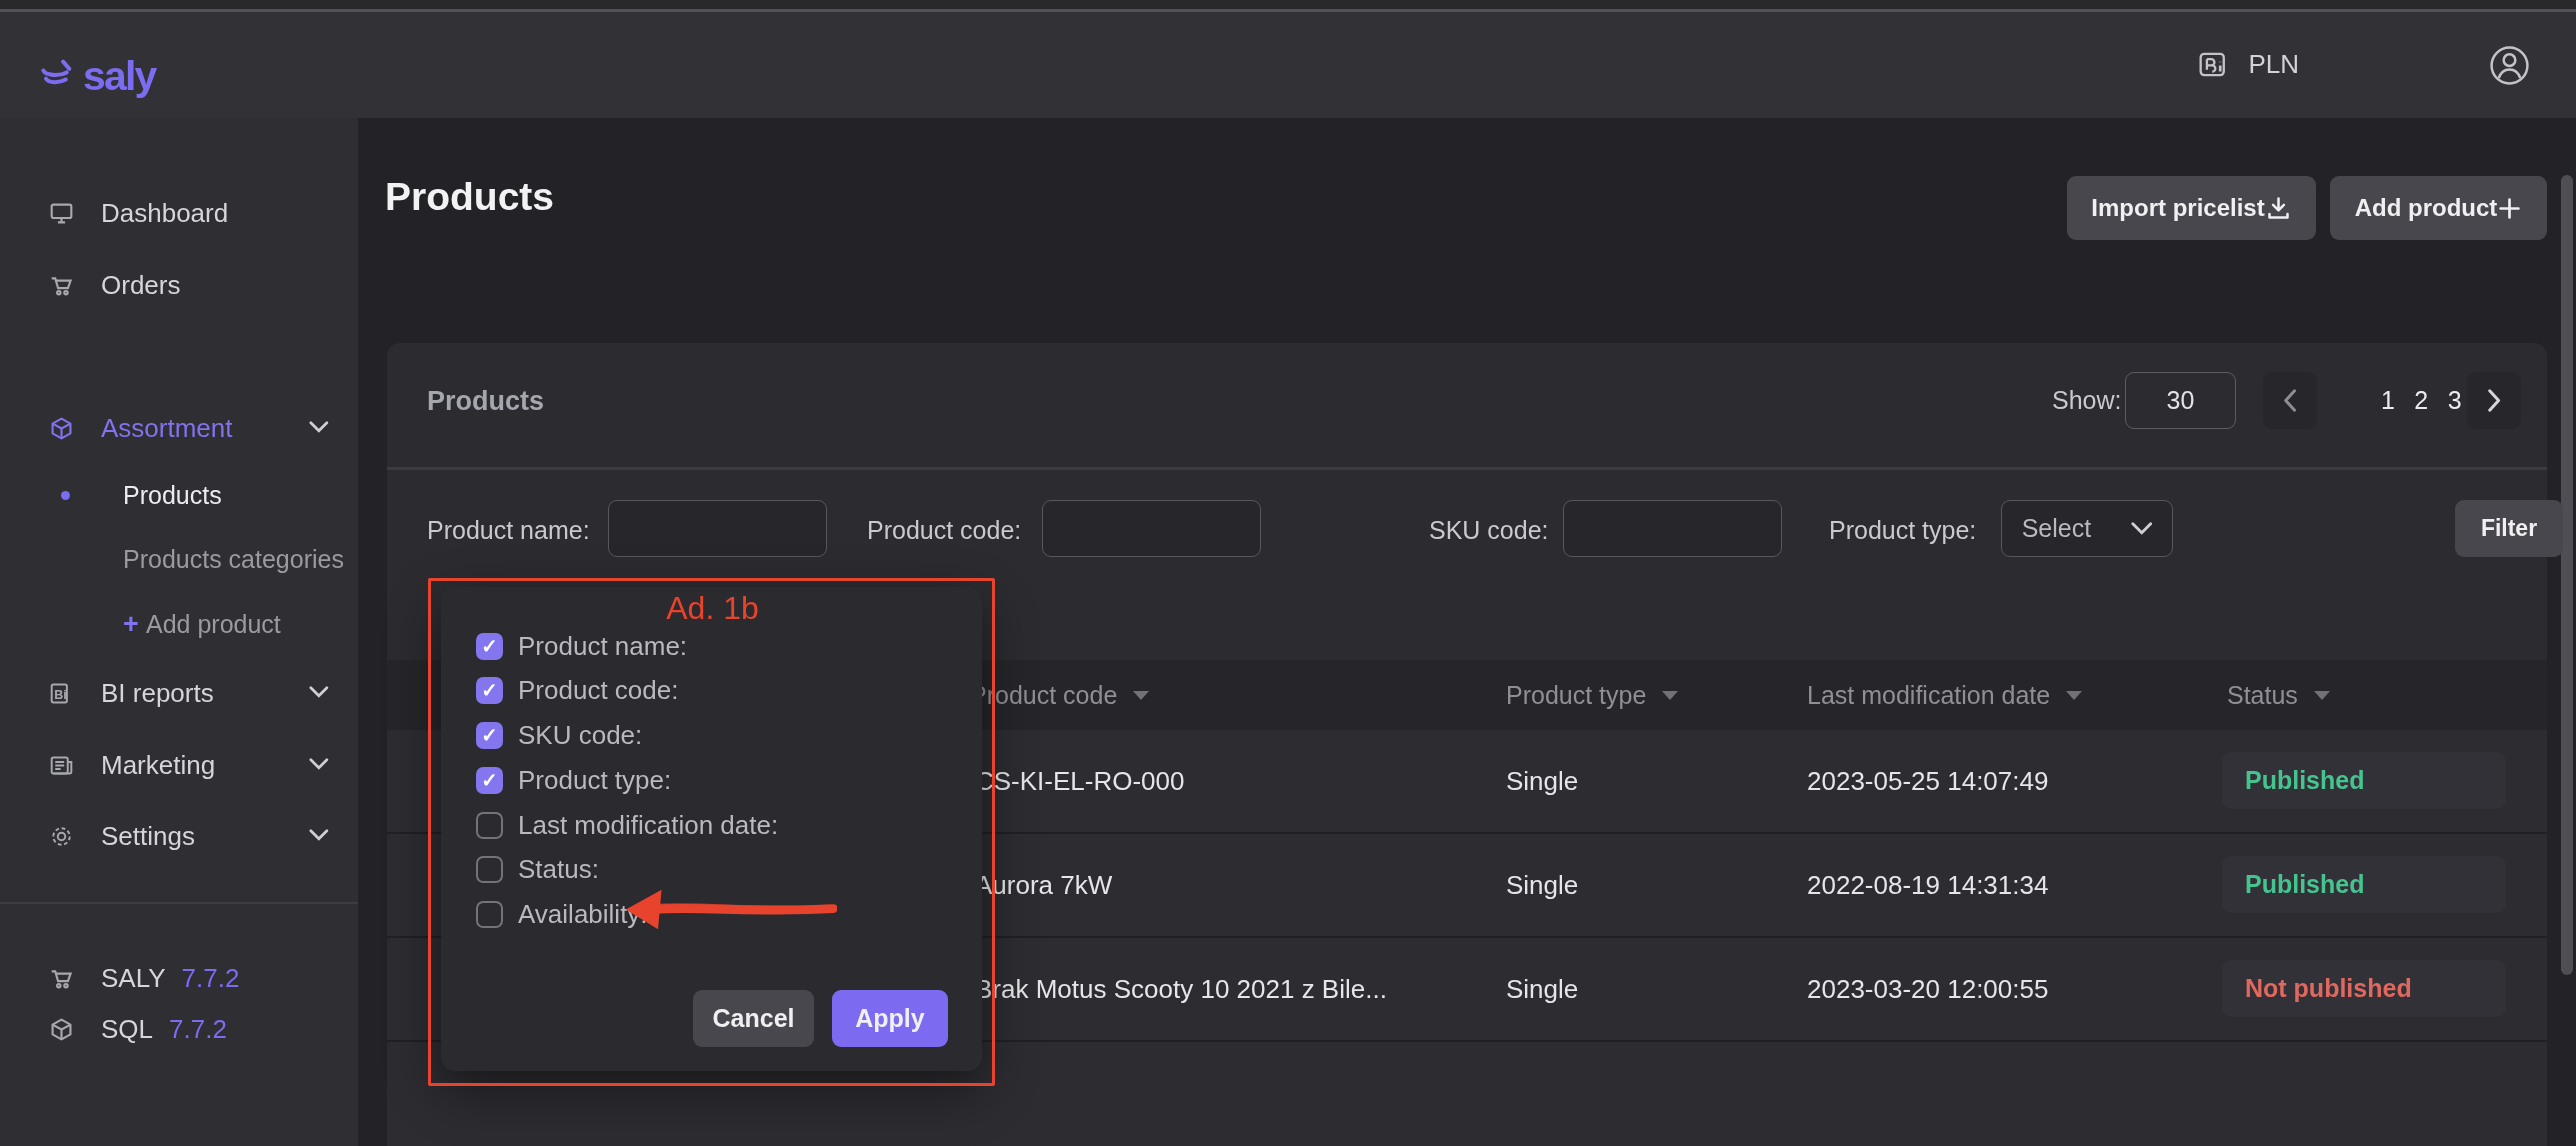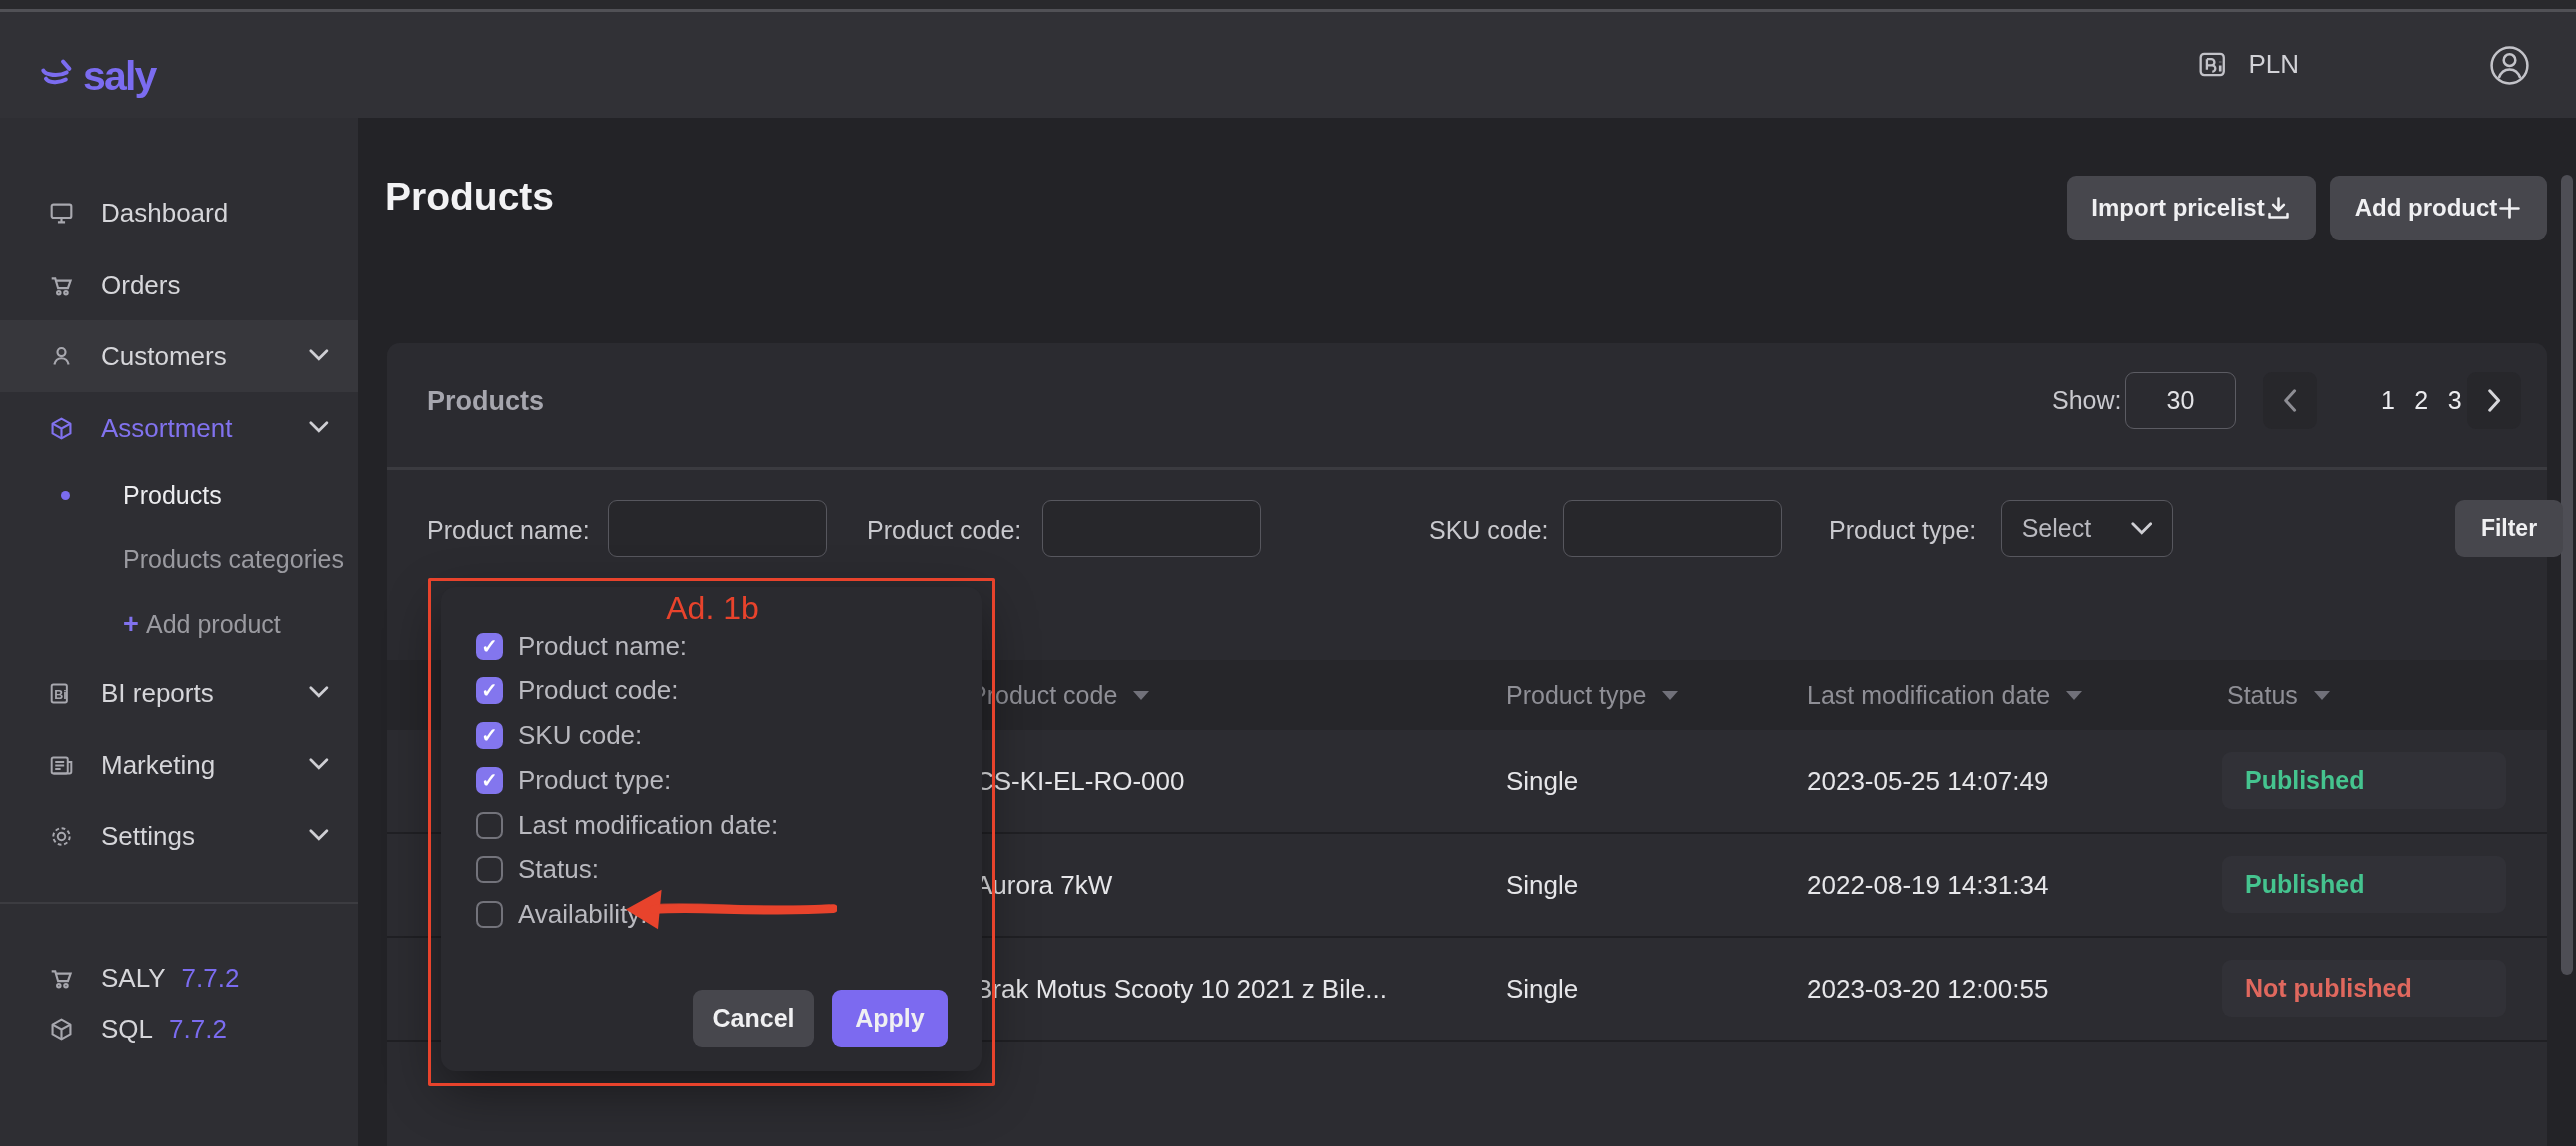--- a/index.html
+++ b/index.html
@@ -145,34 +145,20 @@
     <span class="side-icon">
       <svg width="25" height="25" viewBox="0 0 28 28" fill="none" stroke="currentColor" stroke-width="2.4">
         <path d="M3 6h4l3.2 11h11l3-8.5H8.2"></path>
         <circle cx="11" cy="22" r="1.9"></circle>
           <circle cx="19" cy="22" r="1.9"></circle>
       </svg>
     </span>
     <span class="lbl">Orders</span>
   </div>
 
-  <div class="side-row hl" style="top:202px;">
-    <span class="side-icon">
-      <svg width="25" height="25" viewBox="0 0 28 28" fill="none" stroke="currentColor" stroke-width="2.4">
-        <circle cx="14" cy="9" r="4.5"></circle>
-        <path d="M6 23c1.2-5 4.3-7 8-7s6.8 2 8 7"></path>
-      </svg>
-    </span>
-    <span class="lbl">Customers</span>
-    <span class="chev">
-      <svg width="19.7" height="12.5" viewBox="0 0 22 14" fill="none" stroke="currentColor" stroke-width="3" stroke-linecap="round">
-          <path d="M2 2l9 9 9-9"></path>
-        </svg>
-    </span>
-  </div>
 
   <div class="side-row active" style="top:274px;">
     <span class="side-icon">
       <svg width="25" height="25" viewBox="0 0 28 28" fill="none" stroke="currentColor" stroke-width="2.4" stroke-linejoin="round">
         <path d="M14 3l10 5.5v11L14 25 4 19.5v-11z"></path>
         <path d="M4 8.5l10 5.5 10-5.5M14 14v11"></path>
       </svg>
     </span>
     <span class="lbl">Assortment</span>
     <span class="chev">

